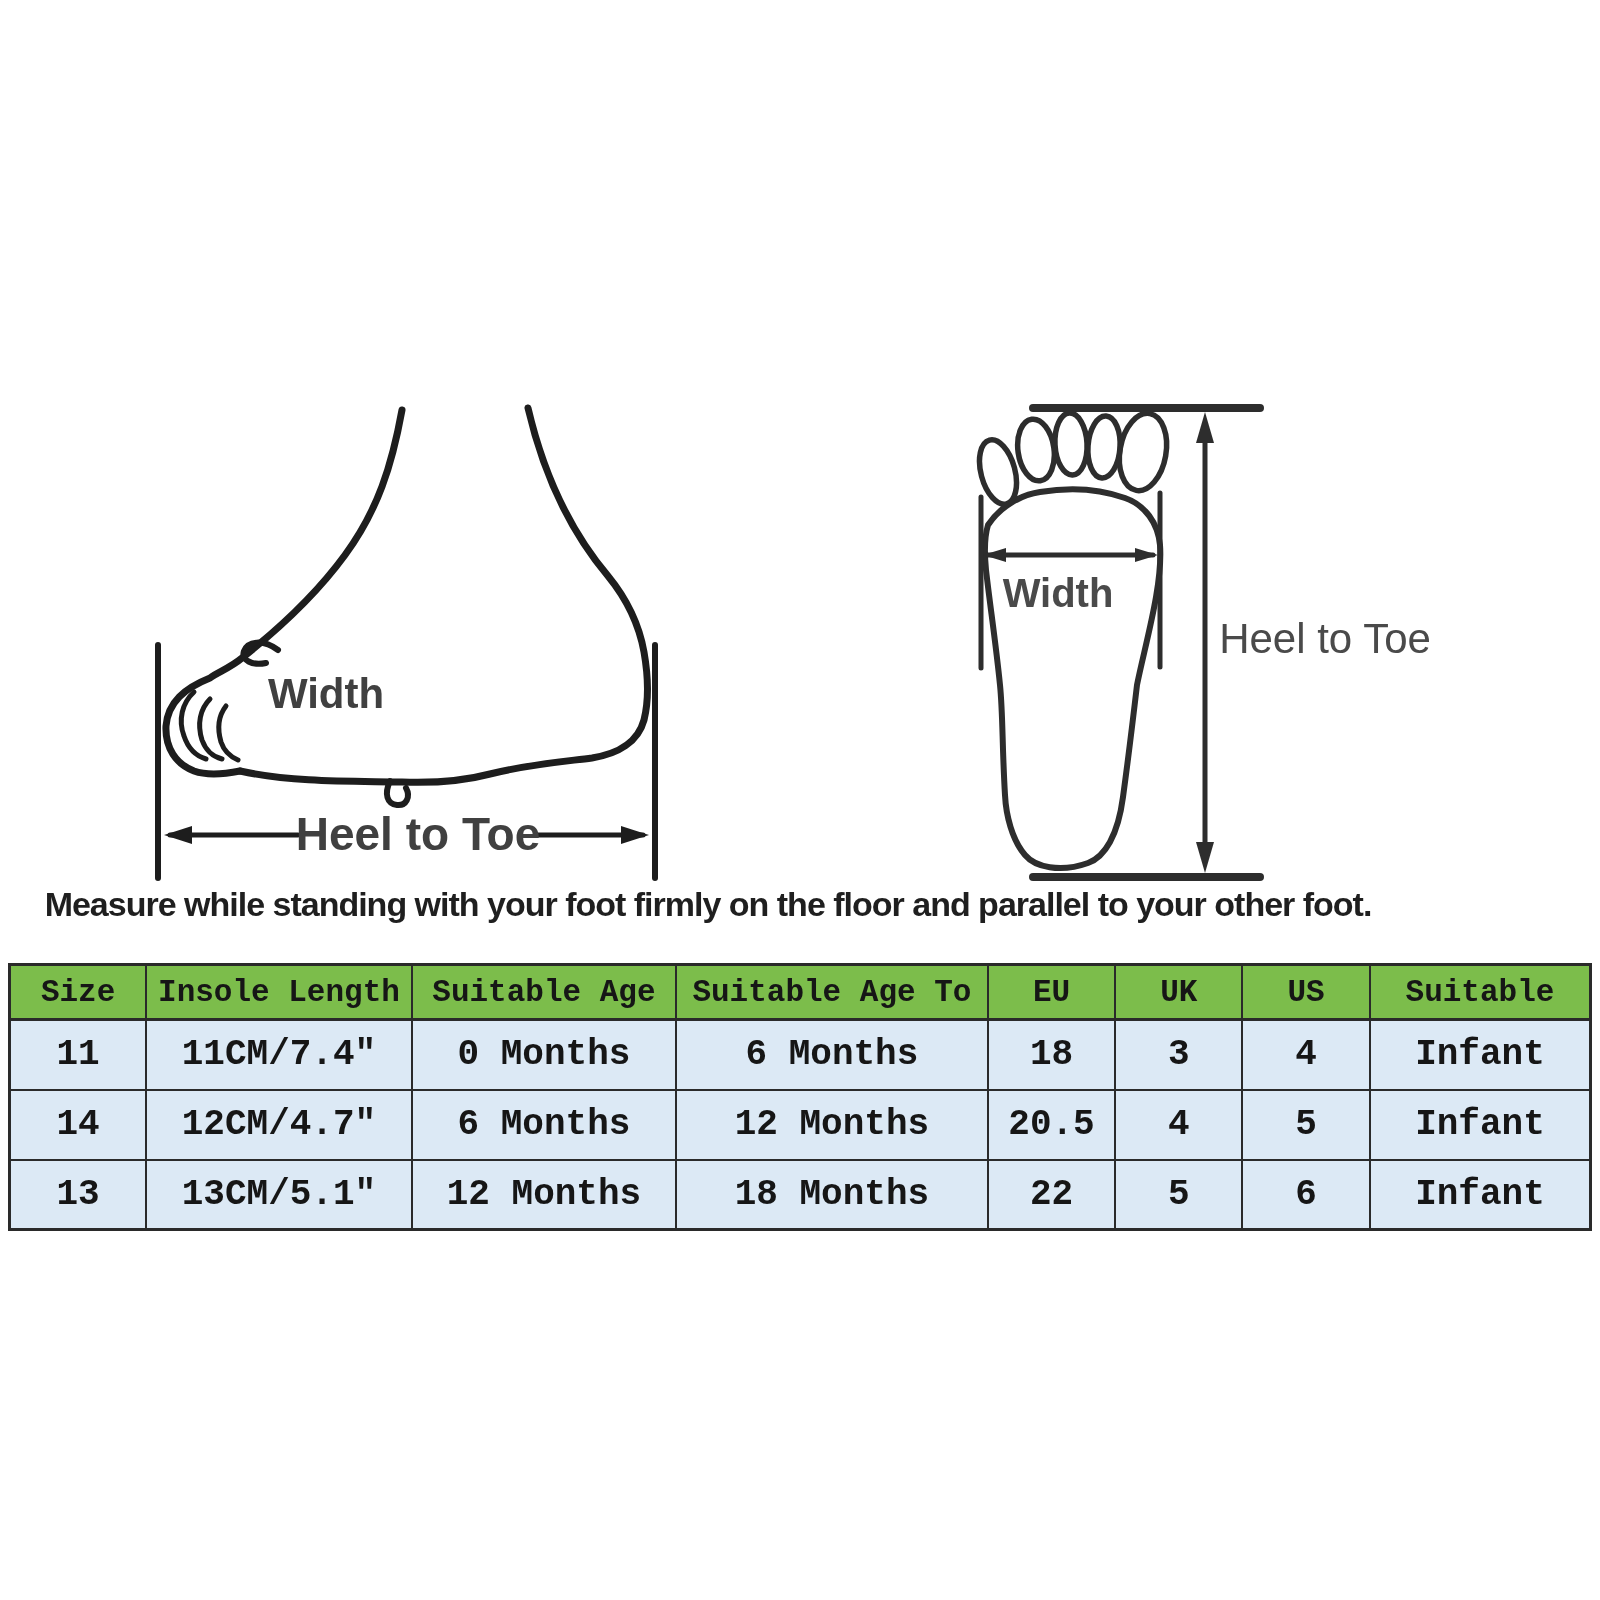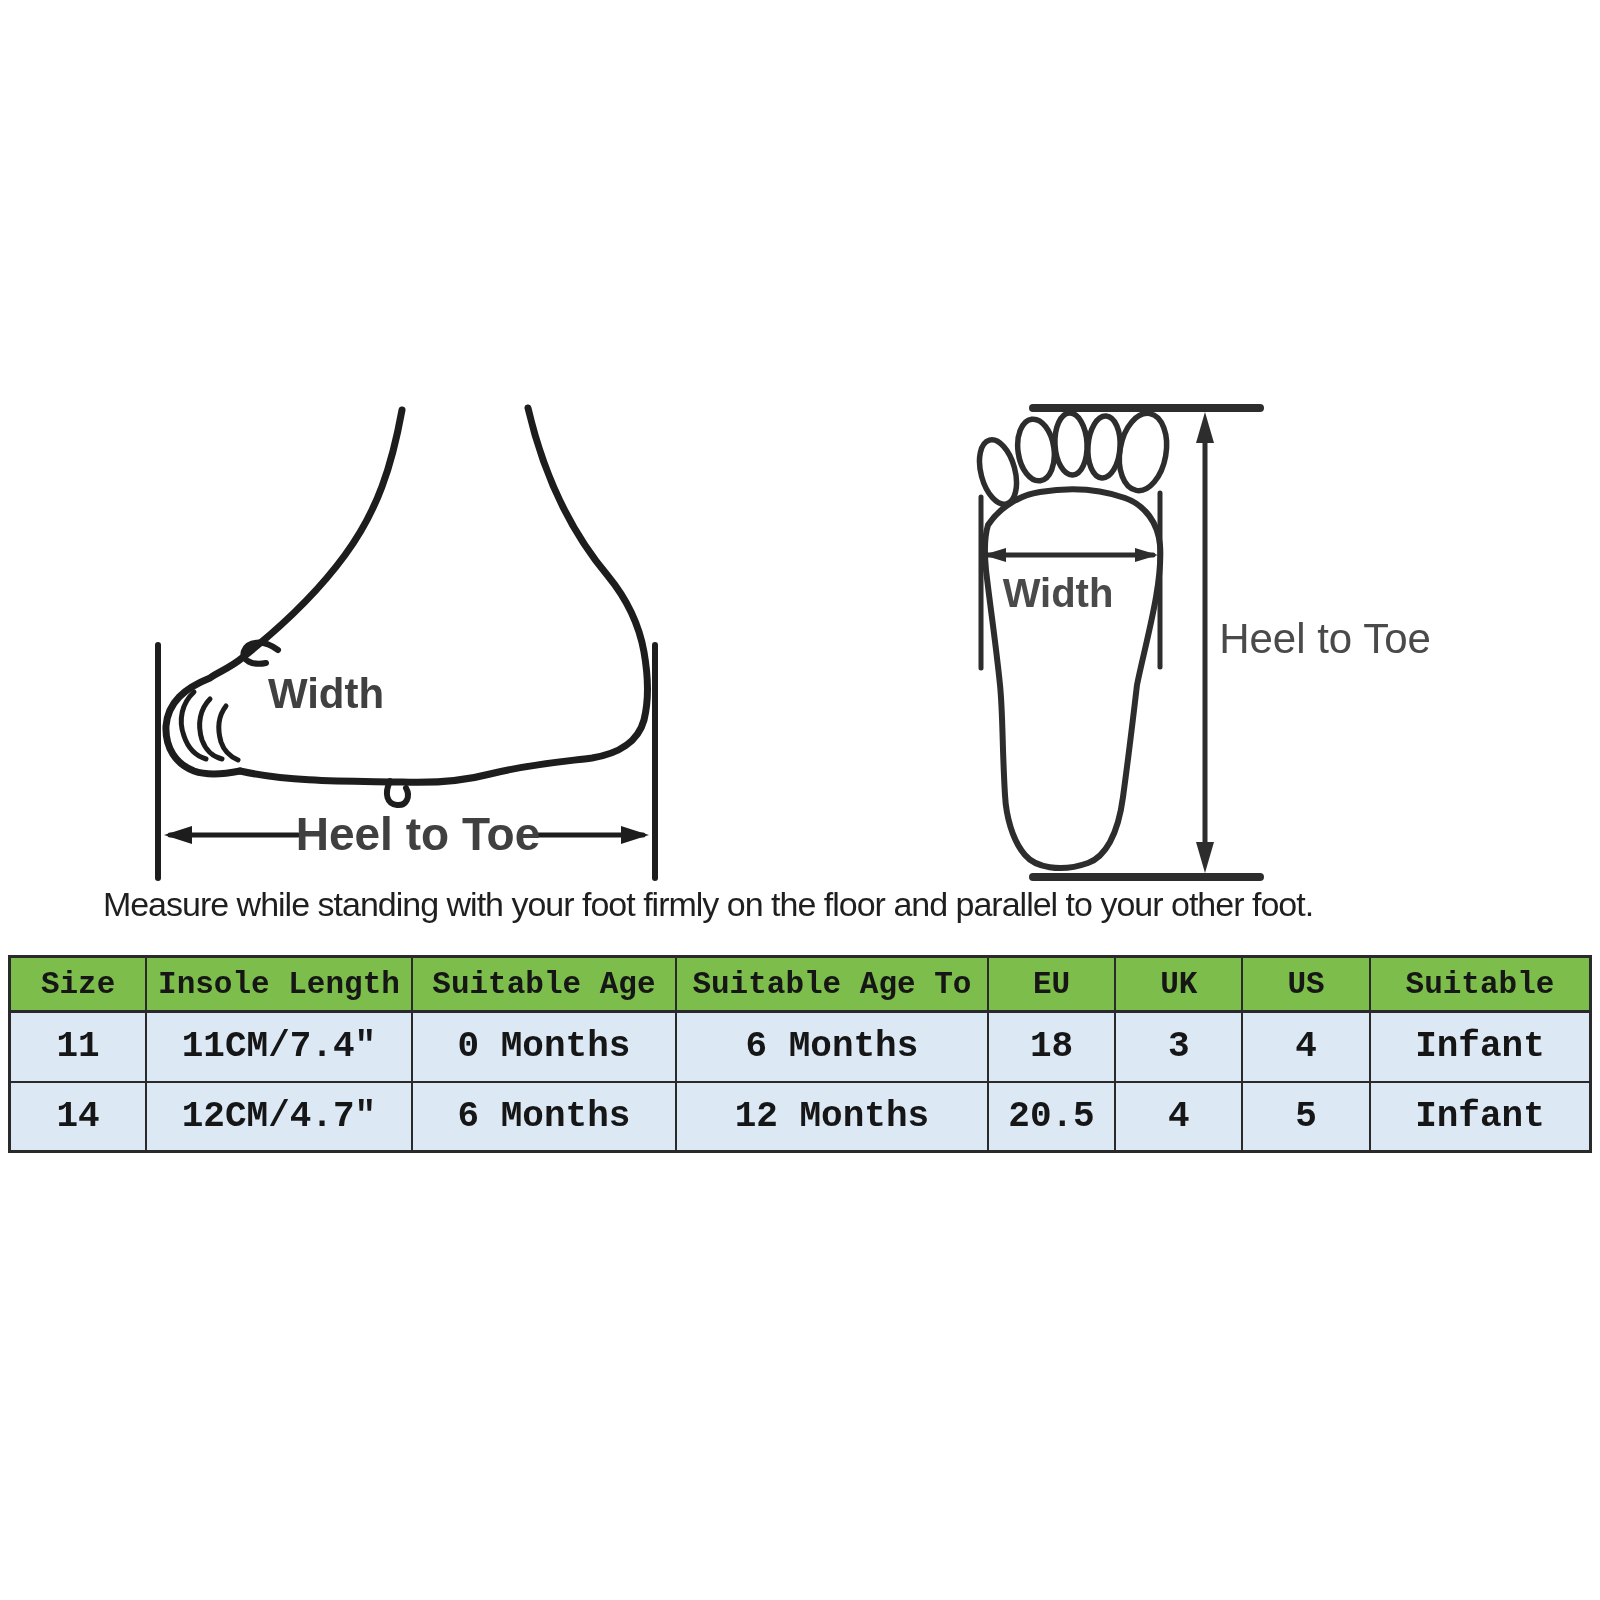--- a/index.html
+++ b/index.html
@@ -16,36 +16,36 @@
   .ink{stroke:#1d1d1d;fill:none;stroke-linecap:round;stroke-linejoin:round;}
   .ink2{stroke:#2d2d2d;fill:none;stroke-linecap:round;stroke-linejoin:round;}
   .fill-ink{fill:#1d1d1d;stroke:none;}
   .fill-ink2{fill:#2d2d2d;stroke:none;}
   .lbl{font-family:"Liberation Sans",sans-serif;fill:#404040;font-weight:bold;}
   .lbl2{font-family:"Liberation Sans",sans-serif;fill:#4a4a4a;}
   
   .caption{
     position:absolute;top:885px;left:0;width:1416px;
     text-align:center;
-    font-size:34px;font-weight:normal;letter-spacing:-1px;
+    font-size:34px;font-weight:bold;letter-spacing:-1px;
     color:#1f1f1f;
   }
   
   .size-table{
     position:absolute;left:8px;top:955px;width:1584px;
     border-collapse:collapse;table-layout:fixed;
     font-family:"Liberation Mono","DejaVu Sans Mono",monospace;
     font-weight:bold;color:#161616;
   }
   .size-table th,.size-table td{
     border:2px solid #2a2a2a;
     text-align:center;vertical-align:middle;
     padding:0;
   }
-  .size-table{border:3px solid #2a2a2a;}
+  .size-table{border:3px solid #2a2a2a;margin-top:8px;}
   .size-table thead tr{height:55px;}
   .size-table tbody tr{height:70px;}
   .size-table th{
     background:#7cbd4b;
     font-size:31px;
     border-bottom-width:3px;
   }
   .size-table td{
     background:#dce9f5;
     font-size:36px;
@@ -154,15 +154,25 @@
       <tr>
         <td>14</td>
         <td>12CM/4.7″</td>
         <td>6 Months</td>
         <td>12 Months</td>
         <td>20.5</td>
         <td>4</td>
         <td>5</td>
         <td>Infant</td>
       </tr>
+      <tr>
+        <td>13</td>
+        <td>13CM/5.1″</td>
+        <td>12 Months</td>
+        <td>18 Months</td>
+        <td>22</td>
+        <td>5</td>
+        <td>6</td>
+        <td>Infant</td>
+      </tr>
     </tbody>
   </table>
 </div>
 
 </body></html>

